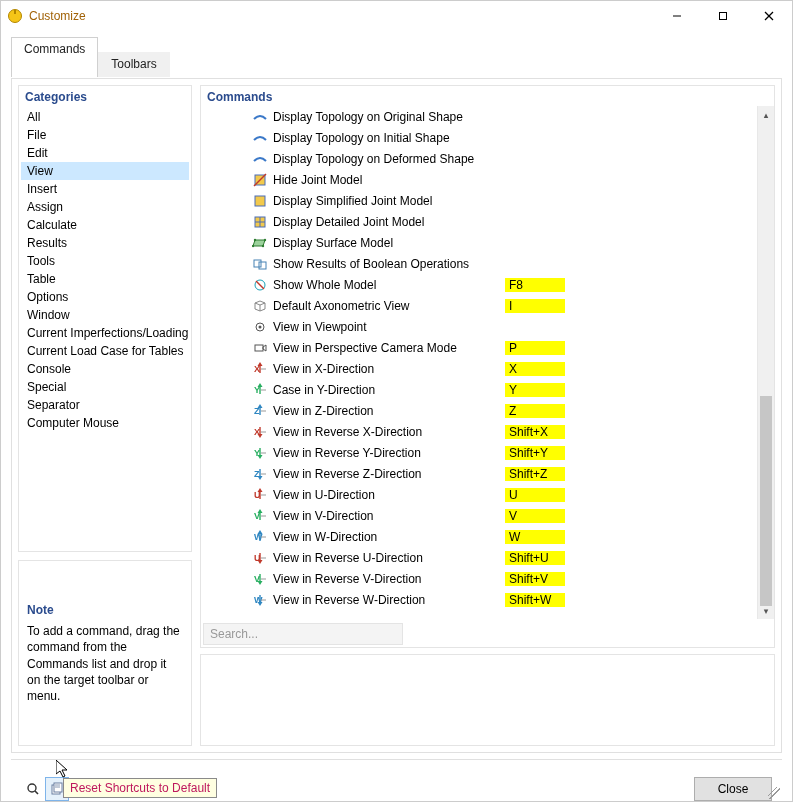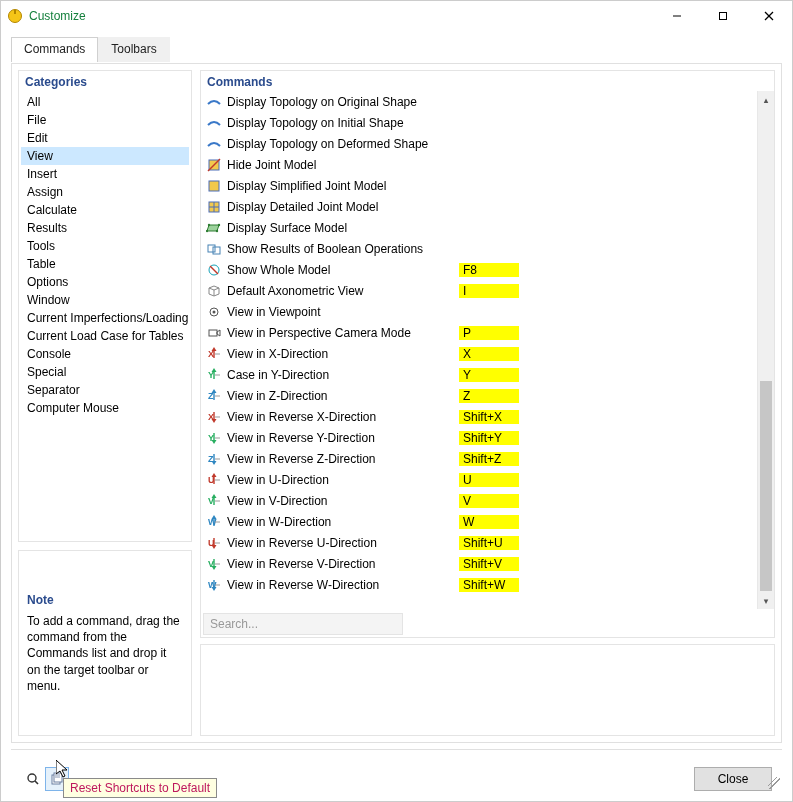--- a/index.html
+++ b/index.html
@@ -26,21 +26,21 @@
     height: 30px;
     display: flex;
     align-items: center;
     padding: 0 0 0 6px;
     background: #fff;
   }
   .titlebar .app-icon {
     width: 16px; height: 16px; margin-right: 6px;
     display: inline-flex; align-items: center; justify-content: center;
   }
-  .title-text { flex: 0 0 auto; font-size: 12px; color: #15803d; }
+  .title-text { flex: 0 0 auto; font-size: 12px; color: #a16207; }
   .titlebar-spacer { flex: 1; }
   .win-btn {
     width: 46px; height: 30px; display: flex; align-items: center; justify-content: center;
     color: #000;
   }
   .tabs-row {
     display: flex;
     padding: 6px 10px 0 10px;
     gap: 0;
     border-bottom: 1px solid #fff;
@@ -55,20 +55,21 @@
     color: #222;
     position: relative;
   }
   .tab.active {
     border-color: #d0d0d0;
     background: #fff;
     z-index: 2;
   }
   .tab.inactive {
     background: #f0f0f0;
+    margin-top: 15px;
   }
   .content {
     border: 1px solid #e0e0e0;
     margin: 0 10px 0 10px;
     padding: 6px;
     background: #fff;
     display: flex;
     gap: 8px;
     height: 680px;
   }
@@ -133,20 +134,21 @@
     font-weight: 600;
     color: #2a4b8d;
     font-size: 12px;
     padding: 4px 6px 2px 6px;
   }
   .cmd-scroll-wrap {
     position: relative;
     flex: 1;
     display: flex;
     min-height: 0;
+    margin-left: 46px;
   }
   .cmd-list {
     flex: 1;
     overflow: hidden;
     padding: 0 0 4px 0;
     position: relative;
   }
   .cmd-row {
     display: flex;
     align-items: center;

